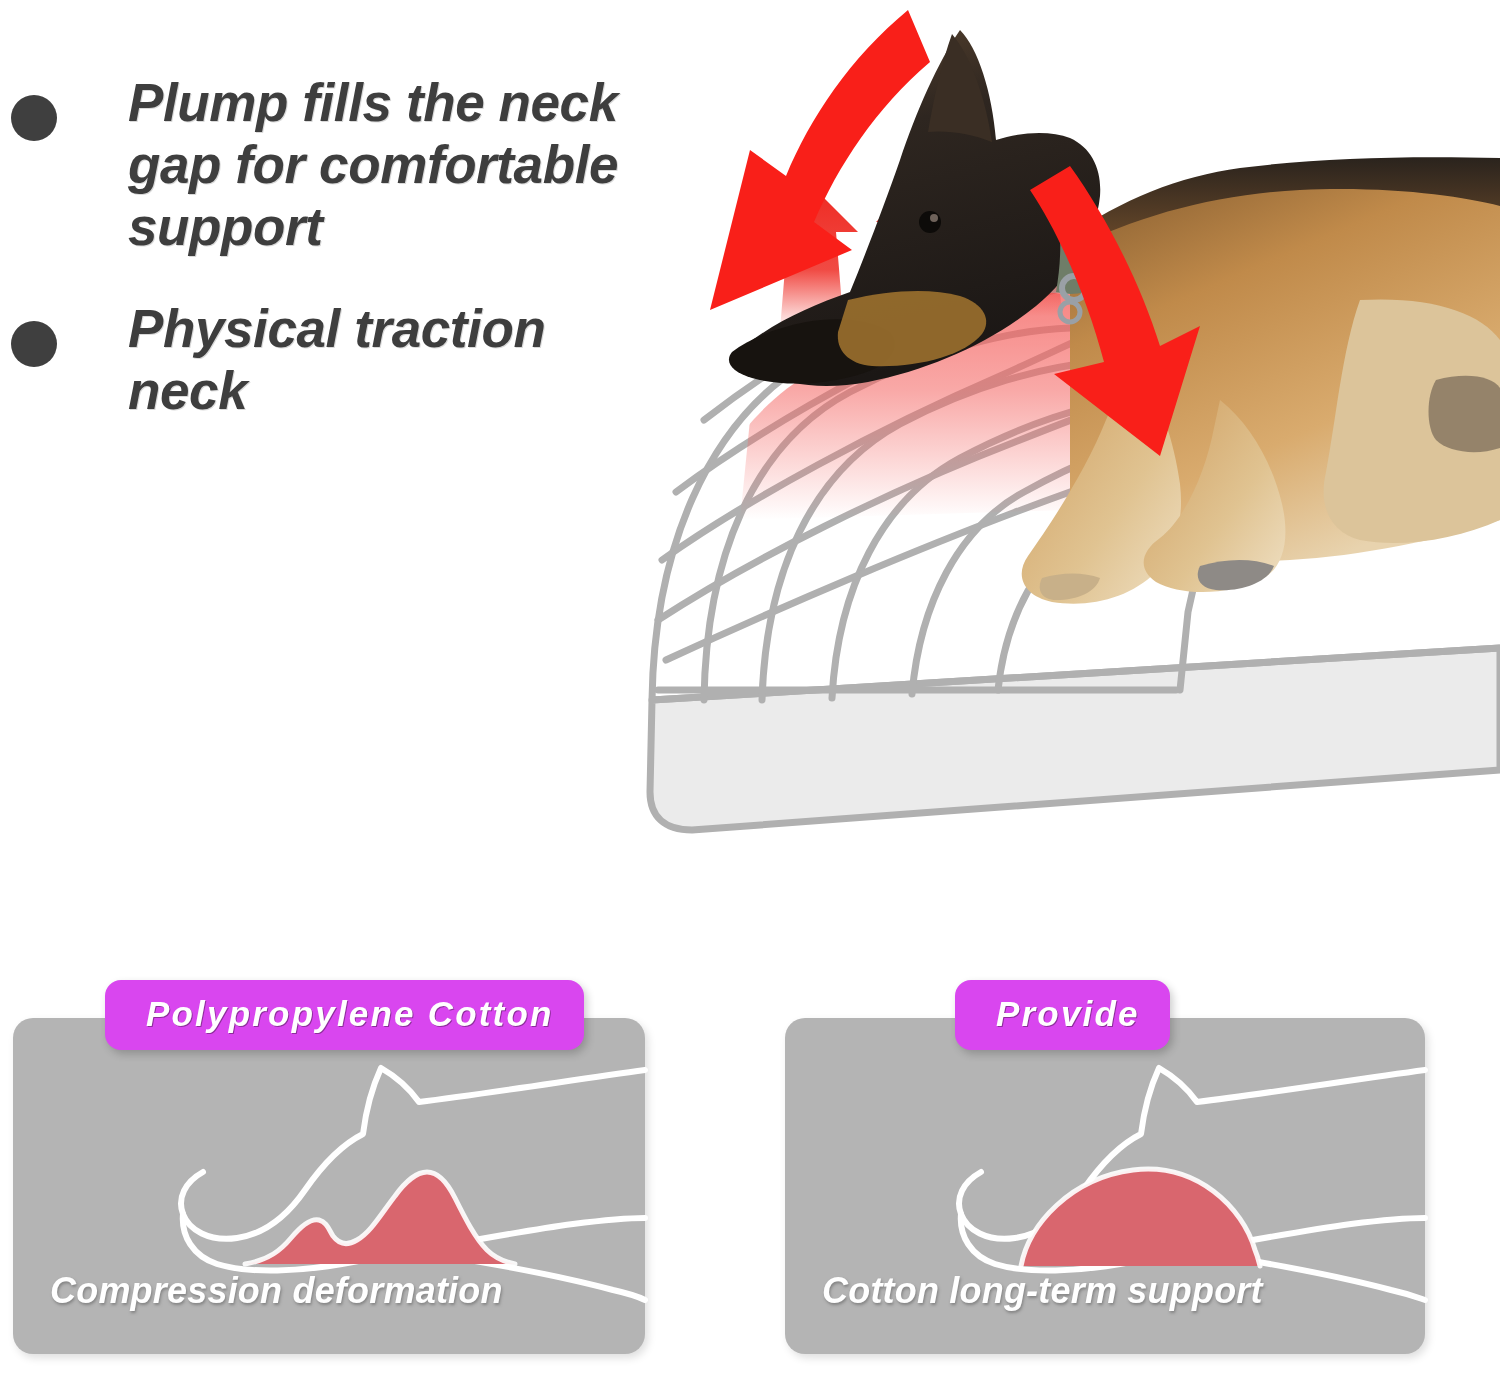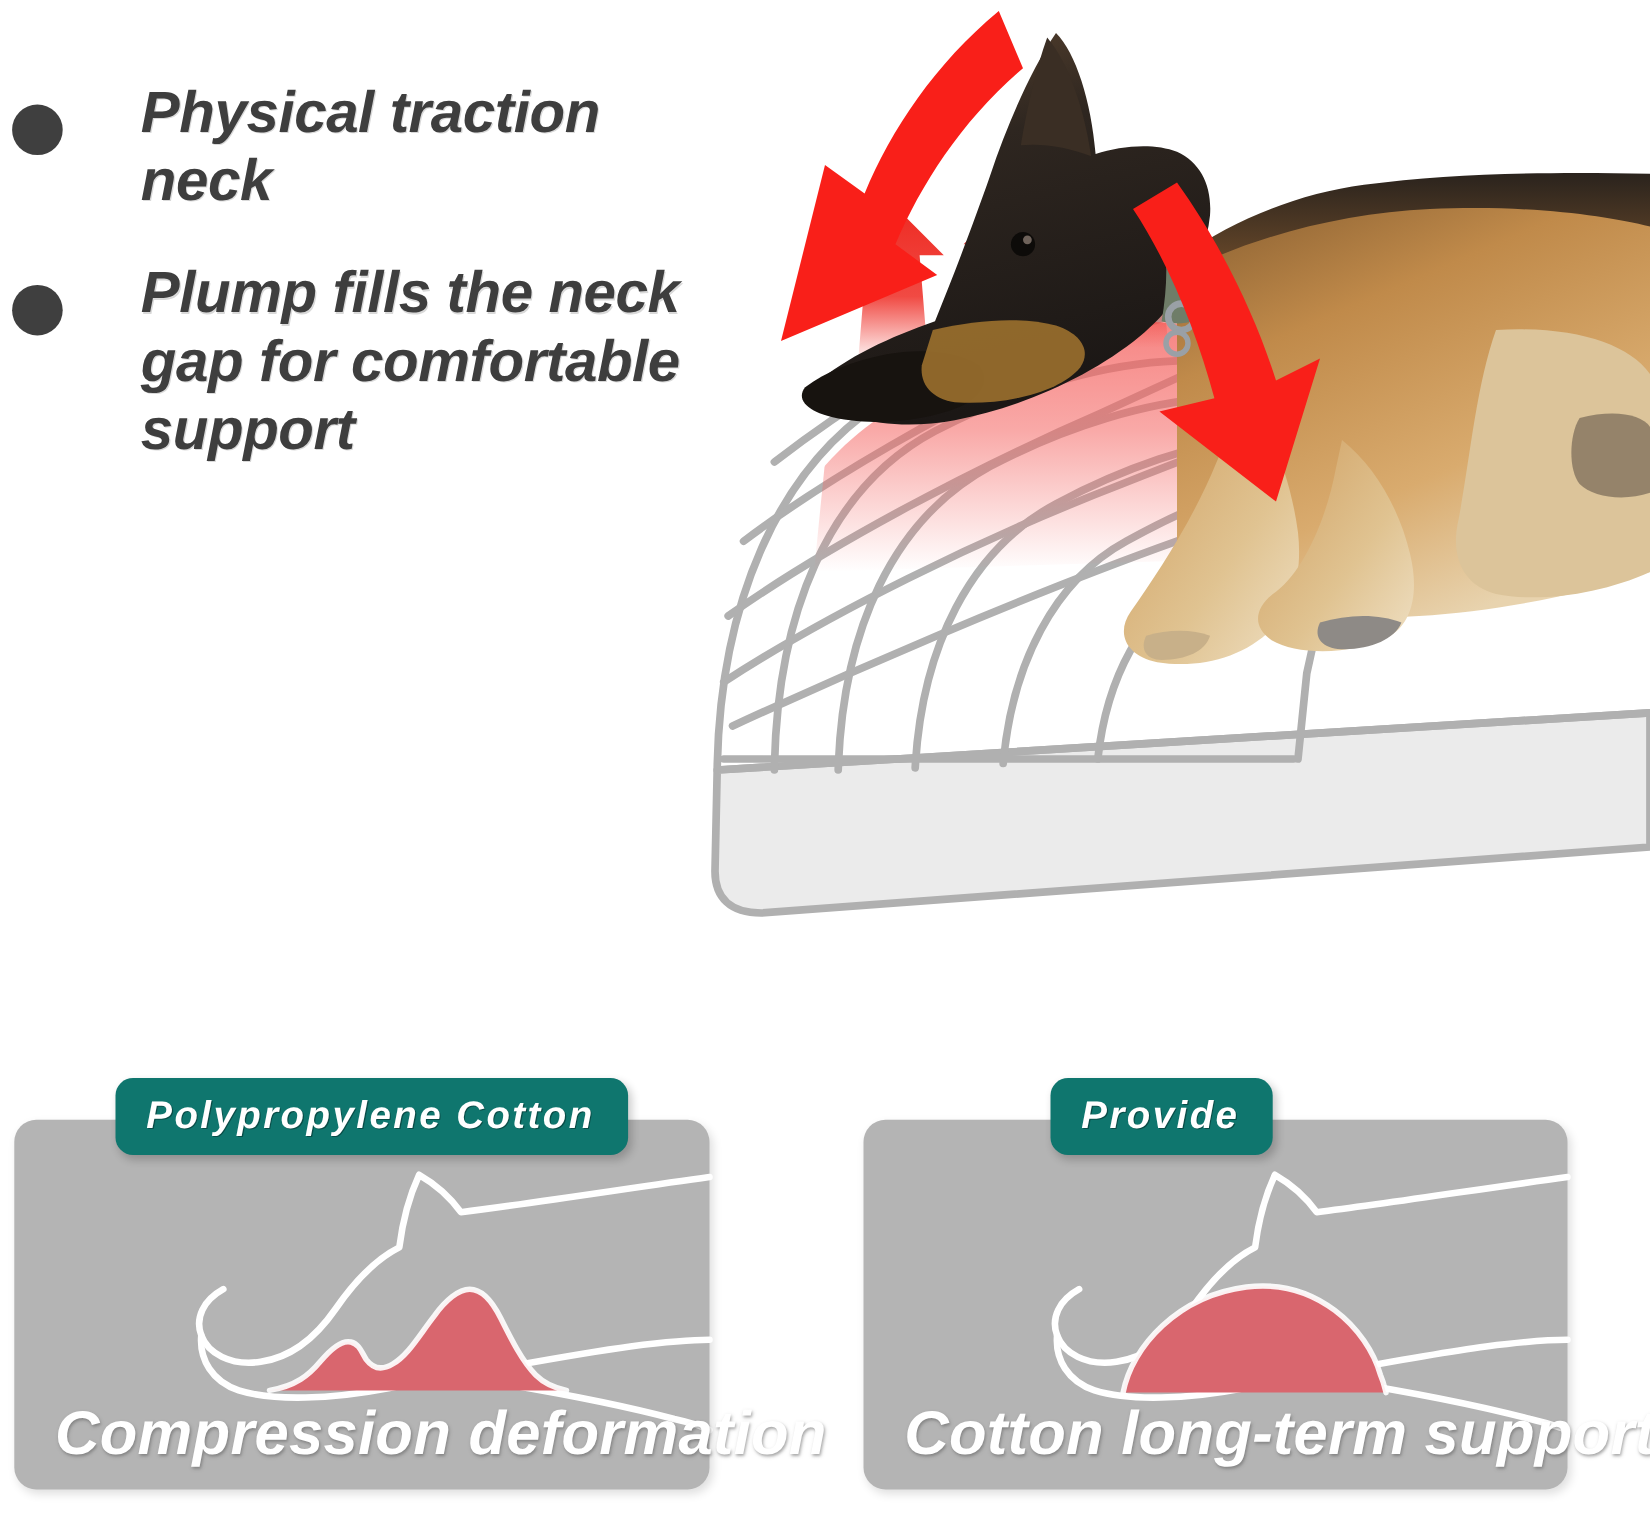--- a/index.html
+++ b/index.html
@@ -31,53 +31,53 @@
 
   
   .panels{position:absolute;left:0;top:960px;width:1500px;height:420px;}
   .panel{position:absolute;top:58px;height:336px;border-radius:20px;
          background:#b4b4b4;box-shadow:3px 4px 9px rgba(0,0,0,.13);}
   .panel-left{left:13px;width:632px;}
   .panel-right{left:785px;width:640px;}
   .panel-svg{position:absolute;left:0;top:0;width:100%;height:100%;overflow:visible;}
 
   .badge{
-    position:absolute;z-index:6;background:#0f766e;color:#ffffff;
+    position:absolute;z-index:6;background:#d946ef;color:#ffffff;
     border-radius:16px;font-weight:bold;font-style:italic;
     font-size:35px;letter-spacing:2.2px;white-space:nowrap;
-    padding:14px 30px 16px 28px;
+    padding:14px 30px 16px 41px;
     box-shadow:3px 4px 8px rgba(0,0,0,.20);
     text-shadow:1px 1px 0 rgba(0,0,0,.35);
   }
   .badge-left{left:105px;top:20px;}
   .badge-right{left:955px;top:20px;}
 
   .caption{
     position:absolute;z-index:6;color:#ffffff;font-weight:bold;font-style:italic;
-    font-size:56px;letter-spacing:0.2px;white-space:nowrap;
+    font-size:36px;letter-spacing:0.2px;white-space:nowrap;
     text-shadow:1px 2px 3px rgba(90,90,90,.55);
   }
   .caption-left{left:50px;top:310px;}
   .caption-right{left:822px;top:310px;}
 </style>
 </head>
 <body>
 
 <div class="stage">
 
   <div class="bullets">
 
+    <div class="bullet-row b2">
+      <span class="bullet-dot"></span>
+      <span class="bullet-text">Plump fills the neck gap for comfortable support</span>
+    </div>
+
     <div class="bullet-row b1">
       <span class="bullet-dot"></span>
       <span class="bullet-text">Physical traction neck</span>
-    </div>
-
-    <div class="bullet-row b2">
-      <span class="bullet-dot"></span>
-      <span class="bullet-text">Plump fills the neck gap for comfortable support</span>
     </div>
 
   </div>
 
   <div class="hero">
     <svg viewBox="0 0 900 880" preserveAspectRatio="none">
       <defs>
         <linearGradient id="glowG" x1="0" y1="1" x2="0" y2="0">
           <stop offset="0%" stop-color="#f4625f" stop-opacity="0"></stop>
           <stop offset="55%" stop-color="#f4625f" stop-opacity="0.55"></stop>

